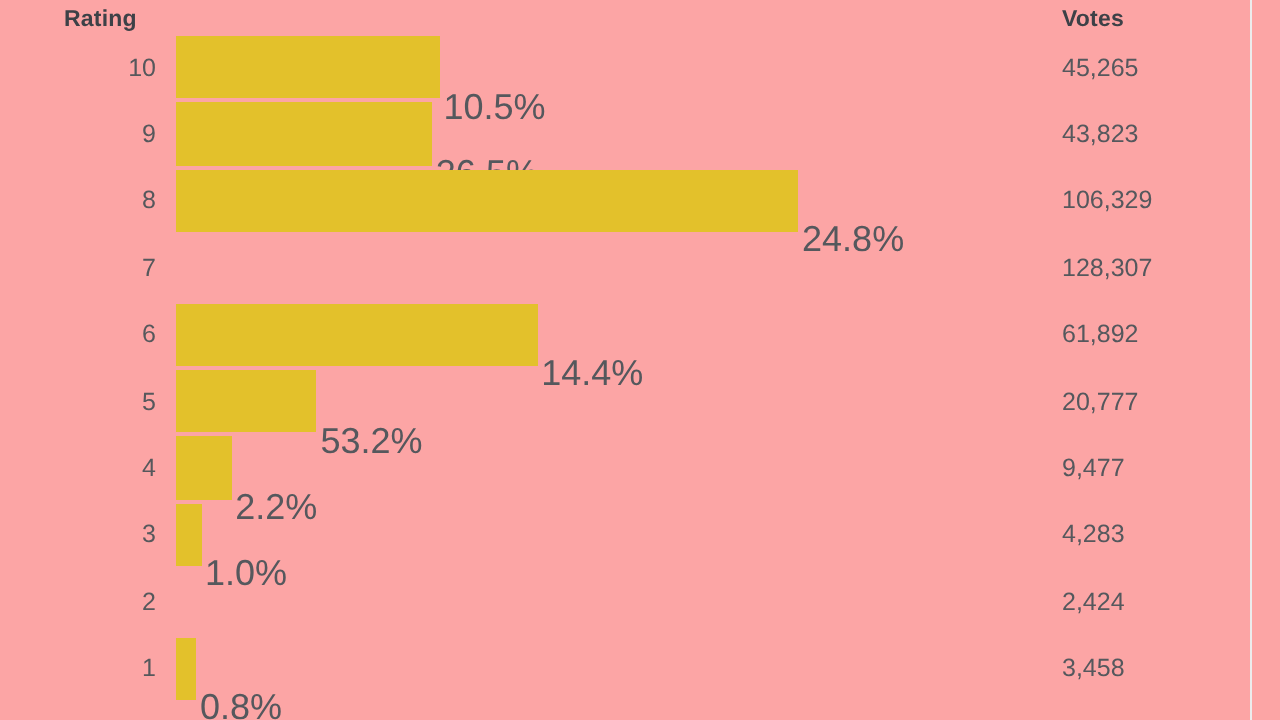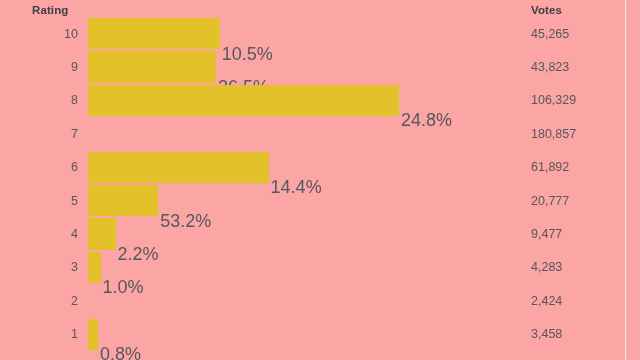--- a/index.html
+++ b/index.html
@@ -134,21 +134,21 @@
       <div class="row" style="top: 66.8px;">
         <div class="rating-label">8</div>
         <div class="bar-track">
           <div class="bar" style="width: 311.037px; background: rgb(227, 193, 43);"></div>
           <div class="pct-label" style="left: 311.037px;">24.8%</div>
         </div>
         <div class="votes-value">106,329</div>
       </div>
       <div class="row" style="top: 100.2px;">
         <div class="rating-label">7</div>
-        <div class="votes-value">180,857</div>
+        <div class="votes-value">128,307</div>
       </div>
       <div class="row" style="top: 133.6px;">
         <div class="rating-label">6</div>
         <div class="bar-track">
           <div class="bar" style="width: 180.602px; background: rgb(227, 193, 43);"></div>
           <div class="pct-label" style="left: 180.602px;">14.4%</div>
         </div>
         <div class="votes-value">61,892</div>
       </div>
       <div class="row" style="top: 167px;">

